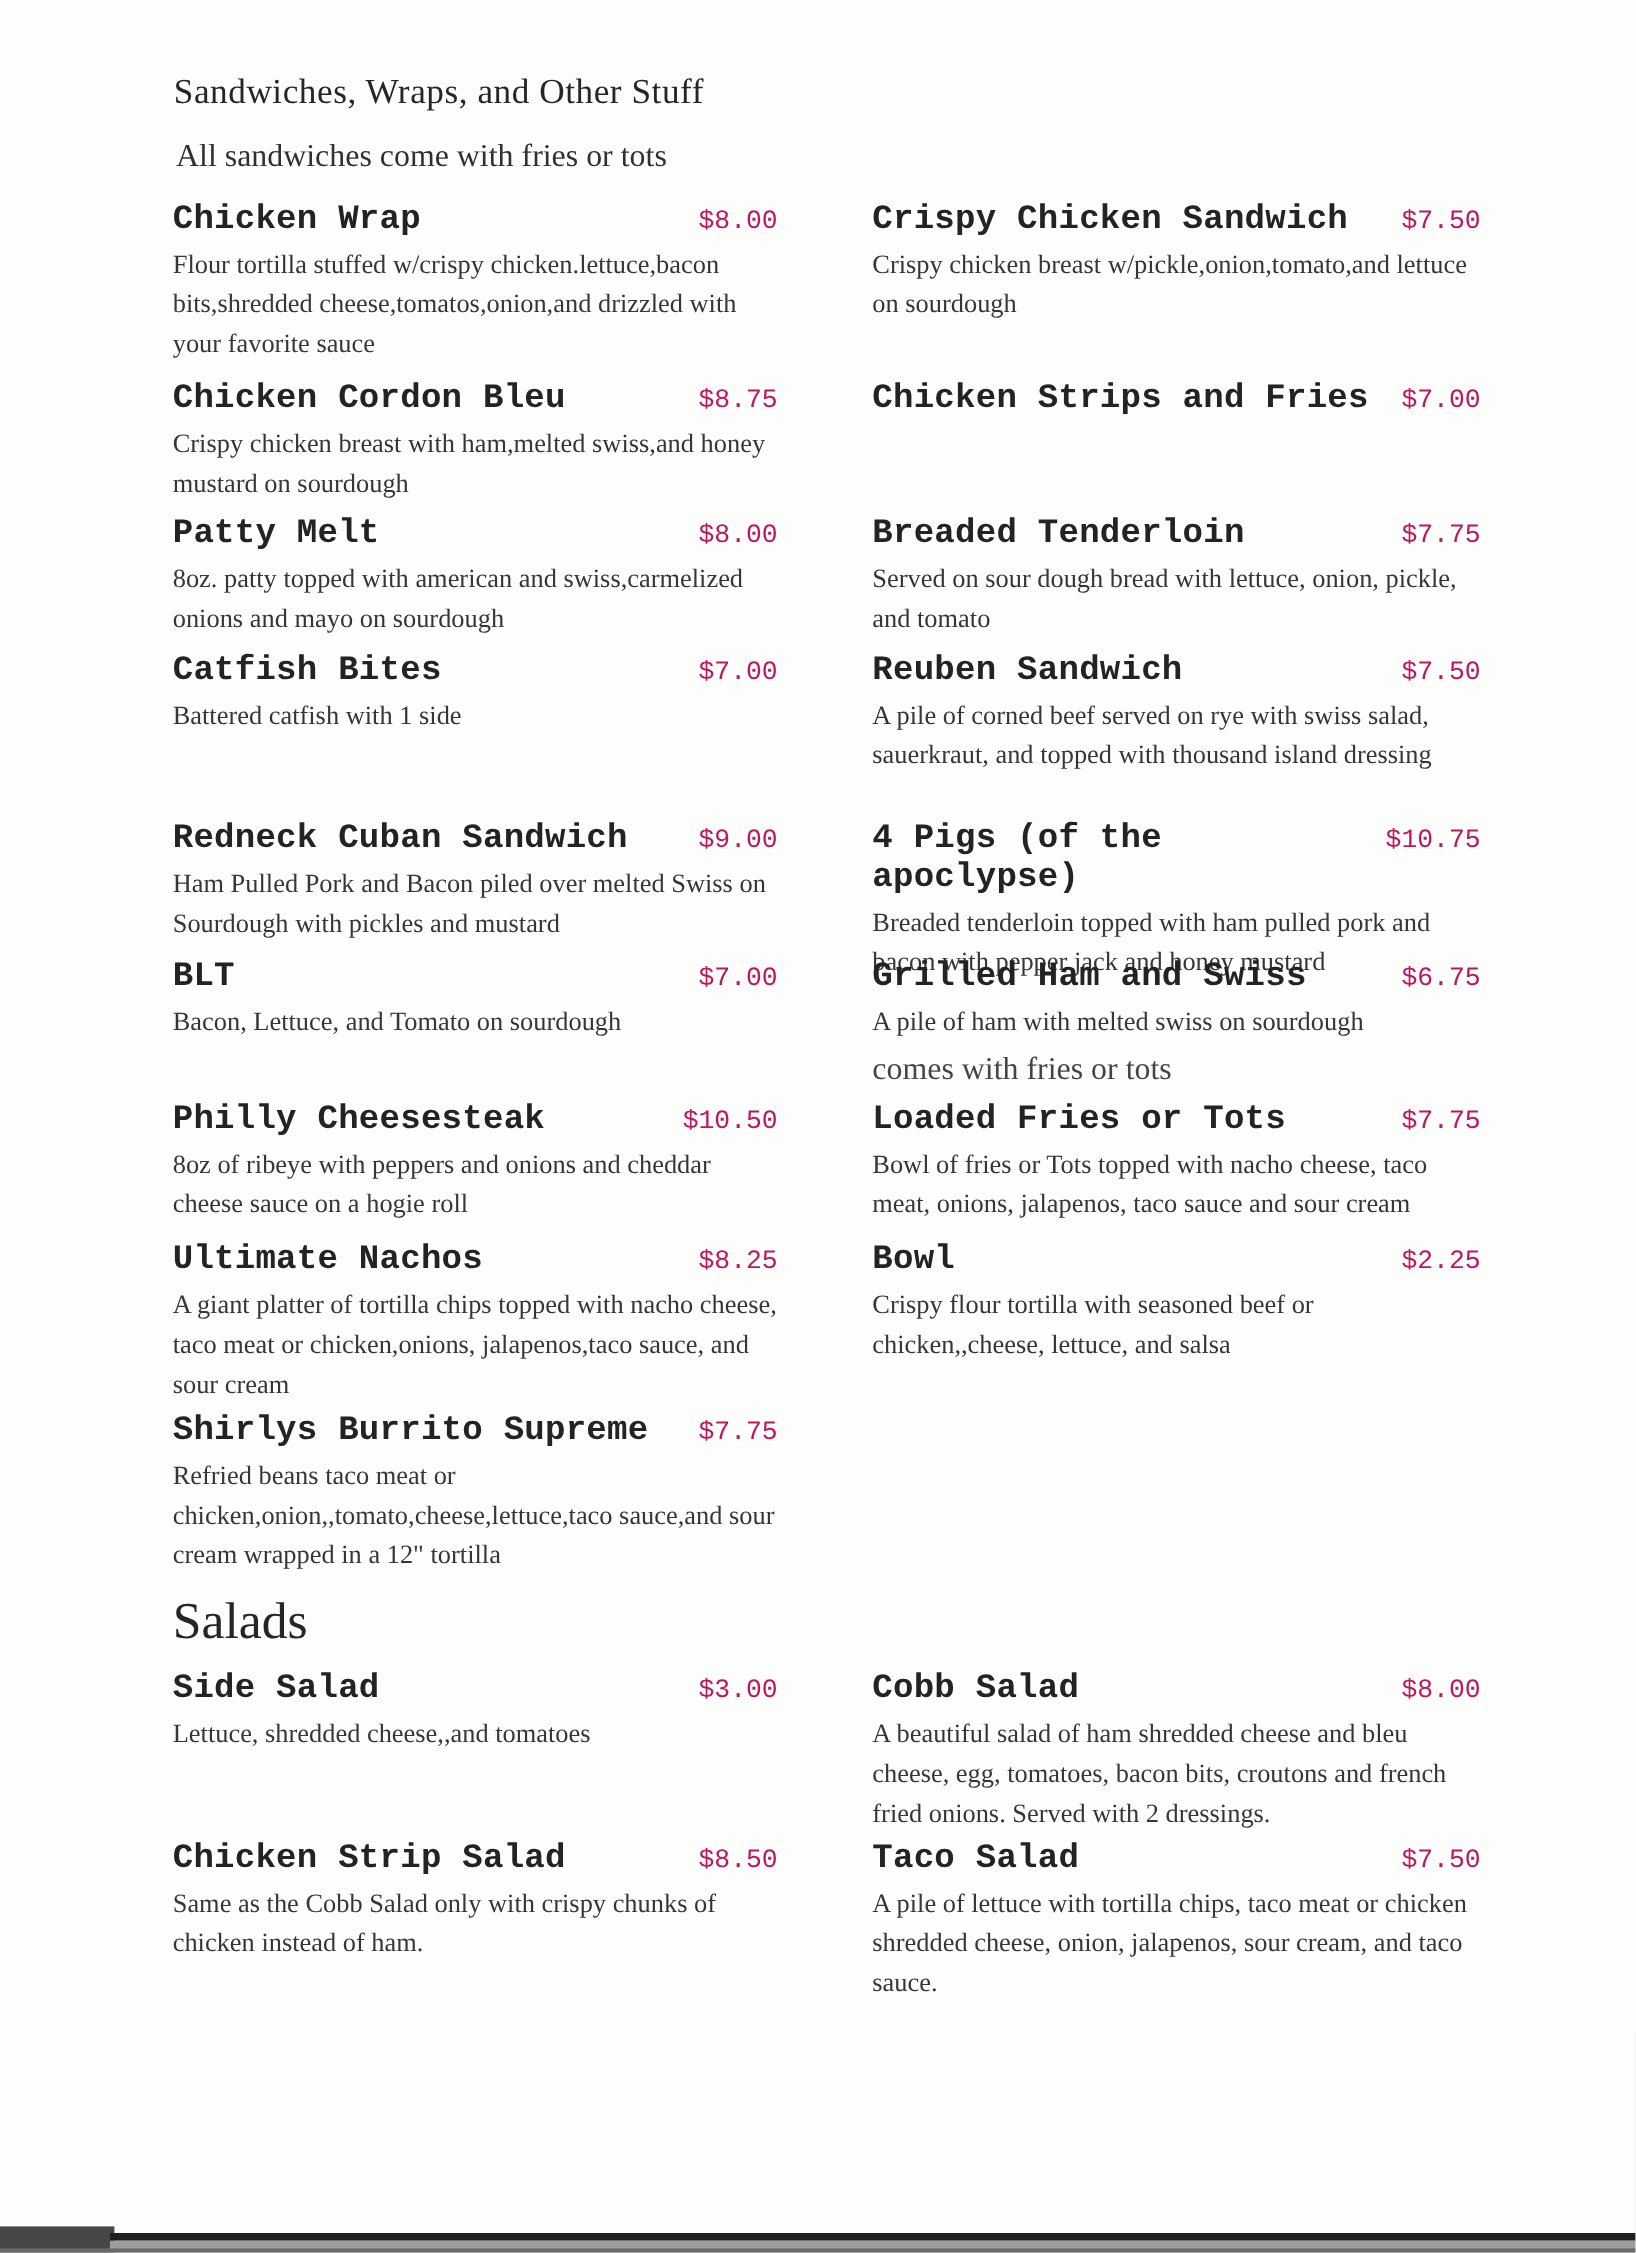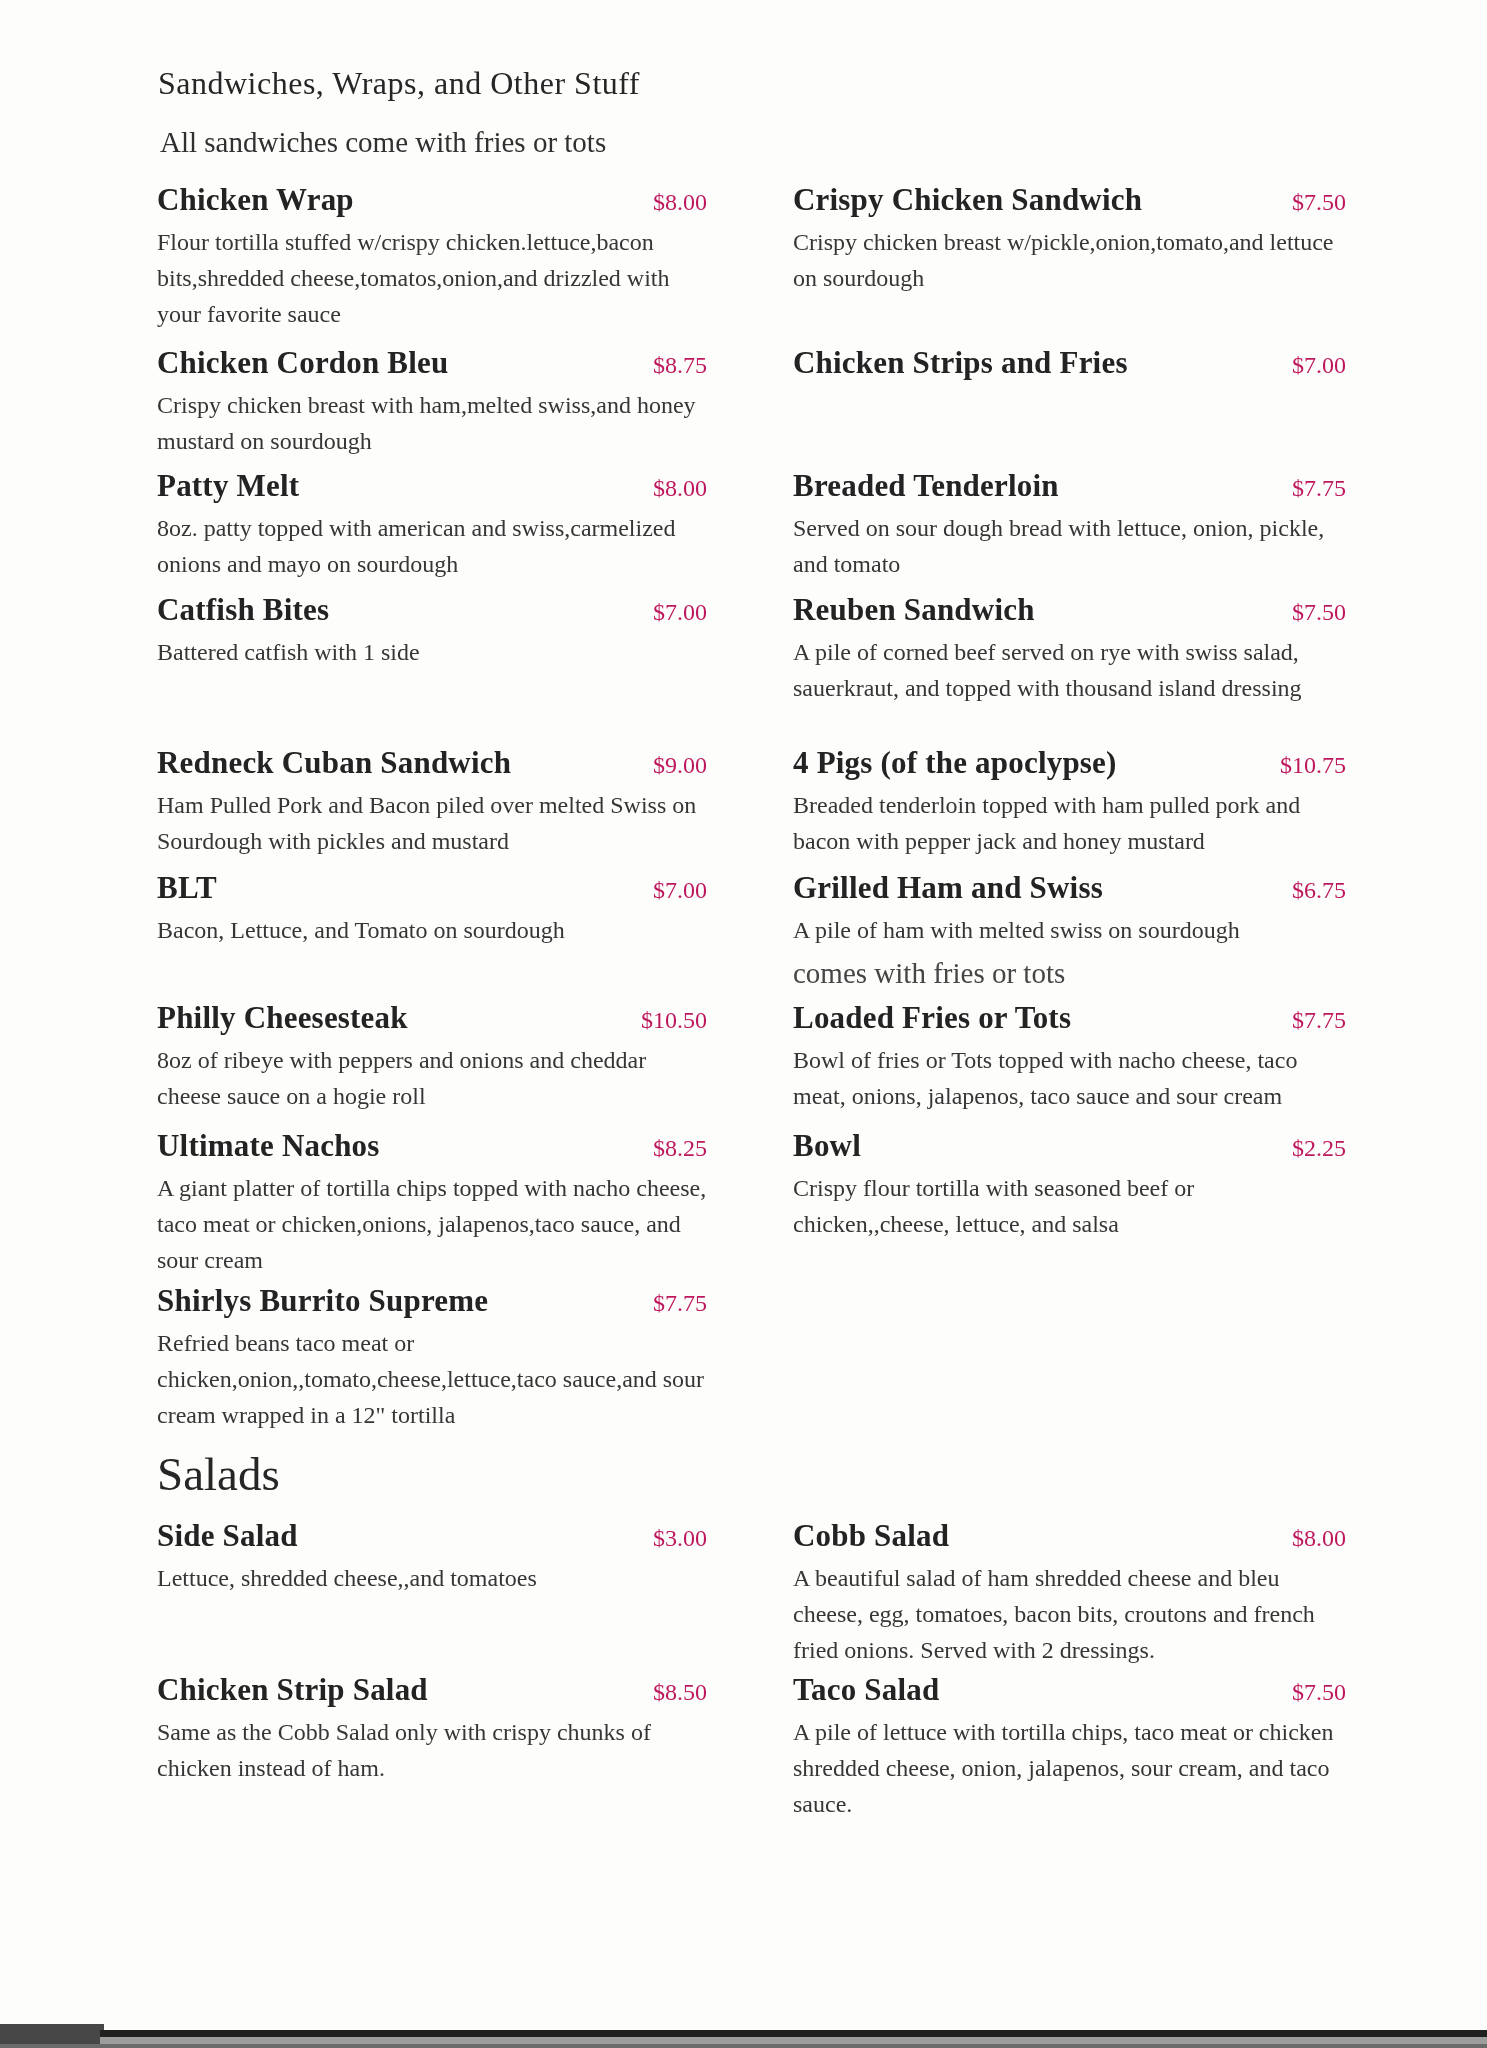--- a/index.html
+++ b/index.html
@@ -23,21 +23,21 @@
     position:absolute;left:157px;top:1408px;width:400px;
     font-size:47px;font-weight:400;
   }
   .item{position:absolute;}
   .col-l{left:157px;width:550px;}
   .col-r{left:793px;width:553px;}
   .r1{top:182px;}  .r2{top:345px;}  .r3{top:468px;}  .r4{top:592px;}
   .r5{top:745px;}  .r6{top:870px;}  .r7{top:1000px;} .r8{top:1128px;}
   .r9{top:1283px;} .r10{top:1518px;}.r11{top:1672px;}
   .item-head{
-    display:flex;justify-content:space-between;align-items:baseline;
+    display:flex;justify-content:space-between;align-items:baseline;font-family:Liberation Mono, monospace;
   }
   .item-name{
     font-size:31px;font-weight:700;color:#232323;letter-spacing:0.2px;
   }
   .item-price{
     font-size:24px;font-weight:400;color:#be185d;white-space:nowrap;padding-left:12px;
   }
   .item-desc{
     margin-top:6px;font-size:24px;line-height:1.5;color:#363636;
     overflow-wrap:break-word;

